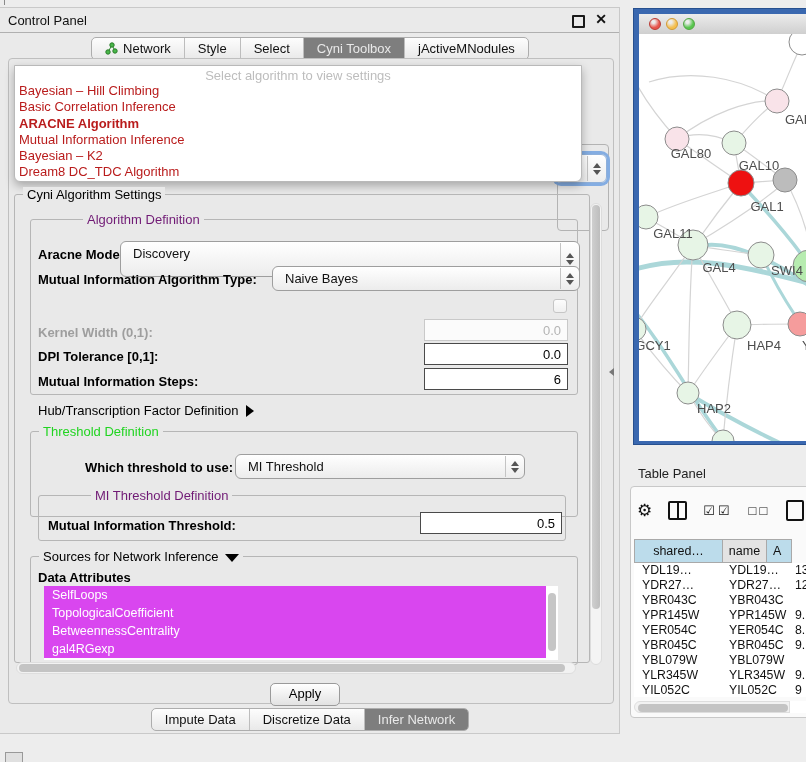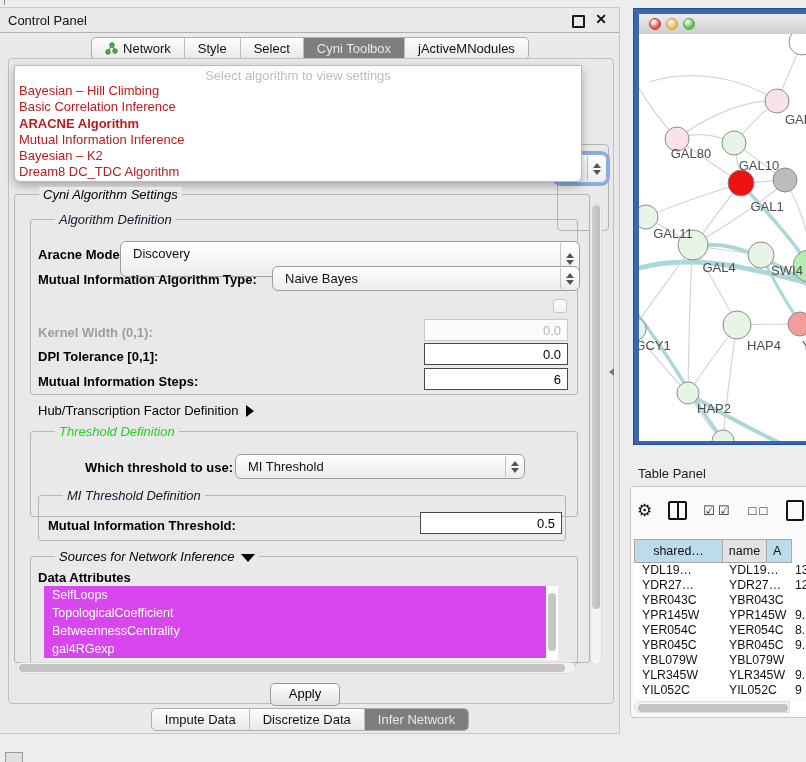--- a/index.html
+++ b/index.html
@@ -22,22 +22,22 @@
   
   #frag-group{position:absolute;left:548px;top:85px;width:50px;height:85px;border:1px solid #b3b3b3;border-radius:4px;}
   #frag-combo{position:absolute;left:546px;top:95px;width:50px;height:27px;border:1px solid #8fb0da;border-radius:6px;background:linear-gradient(#fff,#ededed);box-shadow:0 0 0 3px #84ade2;}
   
   #popup{position:absolute;left:14px;top:57px;width:566px;height:115px;background:#fff;border:1px solid #b9b9b9;border-radius:0 0 6px 6px;box-shadow:0 4px 10px rgba(0,0,0,.28);overflow:hidden;}
   #popup-placeholder{font-size:13px;color:#bdbdbd;text-align:center;padding-top:2px;height:15px;}
   .popup-item{font-size:13px;color:#b91c1c;line-height:16.3px;padding-left:4px;white-space:nowrap;}
   .popup-item.bold{font-weight:bold;}
   
   .gbox{position:absolute;border:1px solid #b6b6b6;border-radius:3px;box-sizing:border-box;}
-  .legend{position:absolute;top:-8px;left:24px;background:#e9e9e9;padding:0 4px;font-size:13px;white-space:nowrap;font-style:italic;}
-  .legend.blue{color:#0f172a;}
+  .legend{position:absolute;top:-8px;left:8px;background:#e9e9e9;padding:0 4px;font-size:13px;white-space:nowrap;}
+  .legend.blue{color:#701a75;margin-left:44px;}
   .legend.green{color:#21d421;}
   .lbl{position:absolute;font-size:13px;color:#000;white-space:nowrap;}
   .lbl.b{font-weight:bold;}
   .lbl.dis{color:#9e9e9e;font-weight:bold;}
   .combo{position:absolute;border:1px solid #9e9e9e;border-radius:6px;background:linear-gradient(#ffffff,#ececec);box-sizing:border-box;}
   .combo .val{position:absolute;left:12px;top:4px;font-size:13px;color:#111;}
   .stepper{position:absolute;right:1px;top:1px;bottom:1px;width:17px;border-left:1px solid #c4c4c4;display:flex;flex-direction:column;align-items:center;justify-content:center;gap:2px;}
   .tri-up{width:0;height:0;border-left:4px solid transparent;border-right:4px solid transparent;border-bottom:5px solid #555;}
   .tri-dn{width:0;height:0;border-left:4px solid transparent;border-right:4px solid transparent;border-top:5px solid #555;}
   .field{position:absolute;background:#fff;border:1px solid #4a4a4a;box-sizing:border-box;font-size:13px;text-align:right;padding:3px 6px 0 0;color:#000;}

